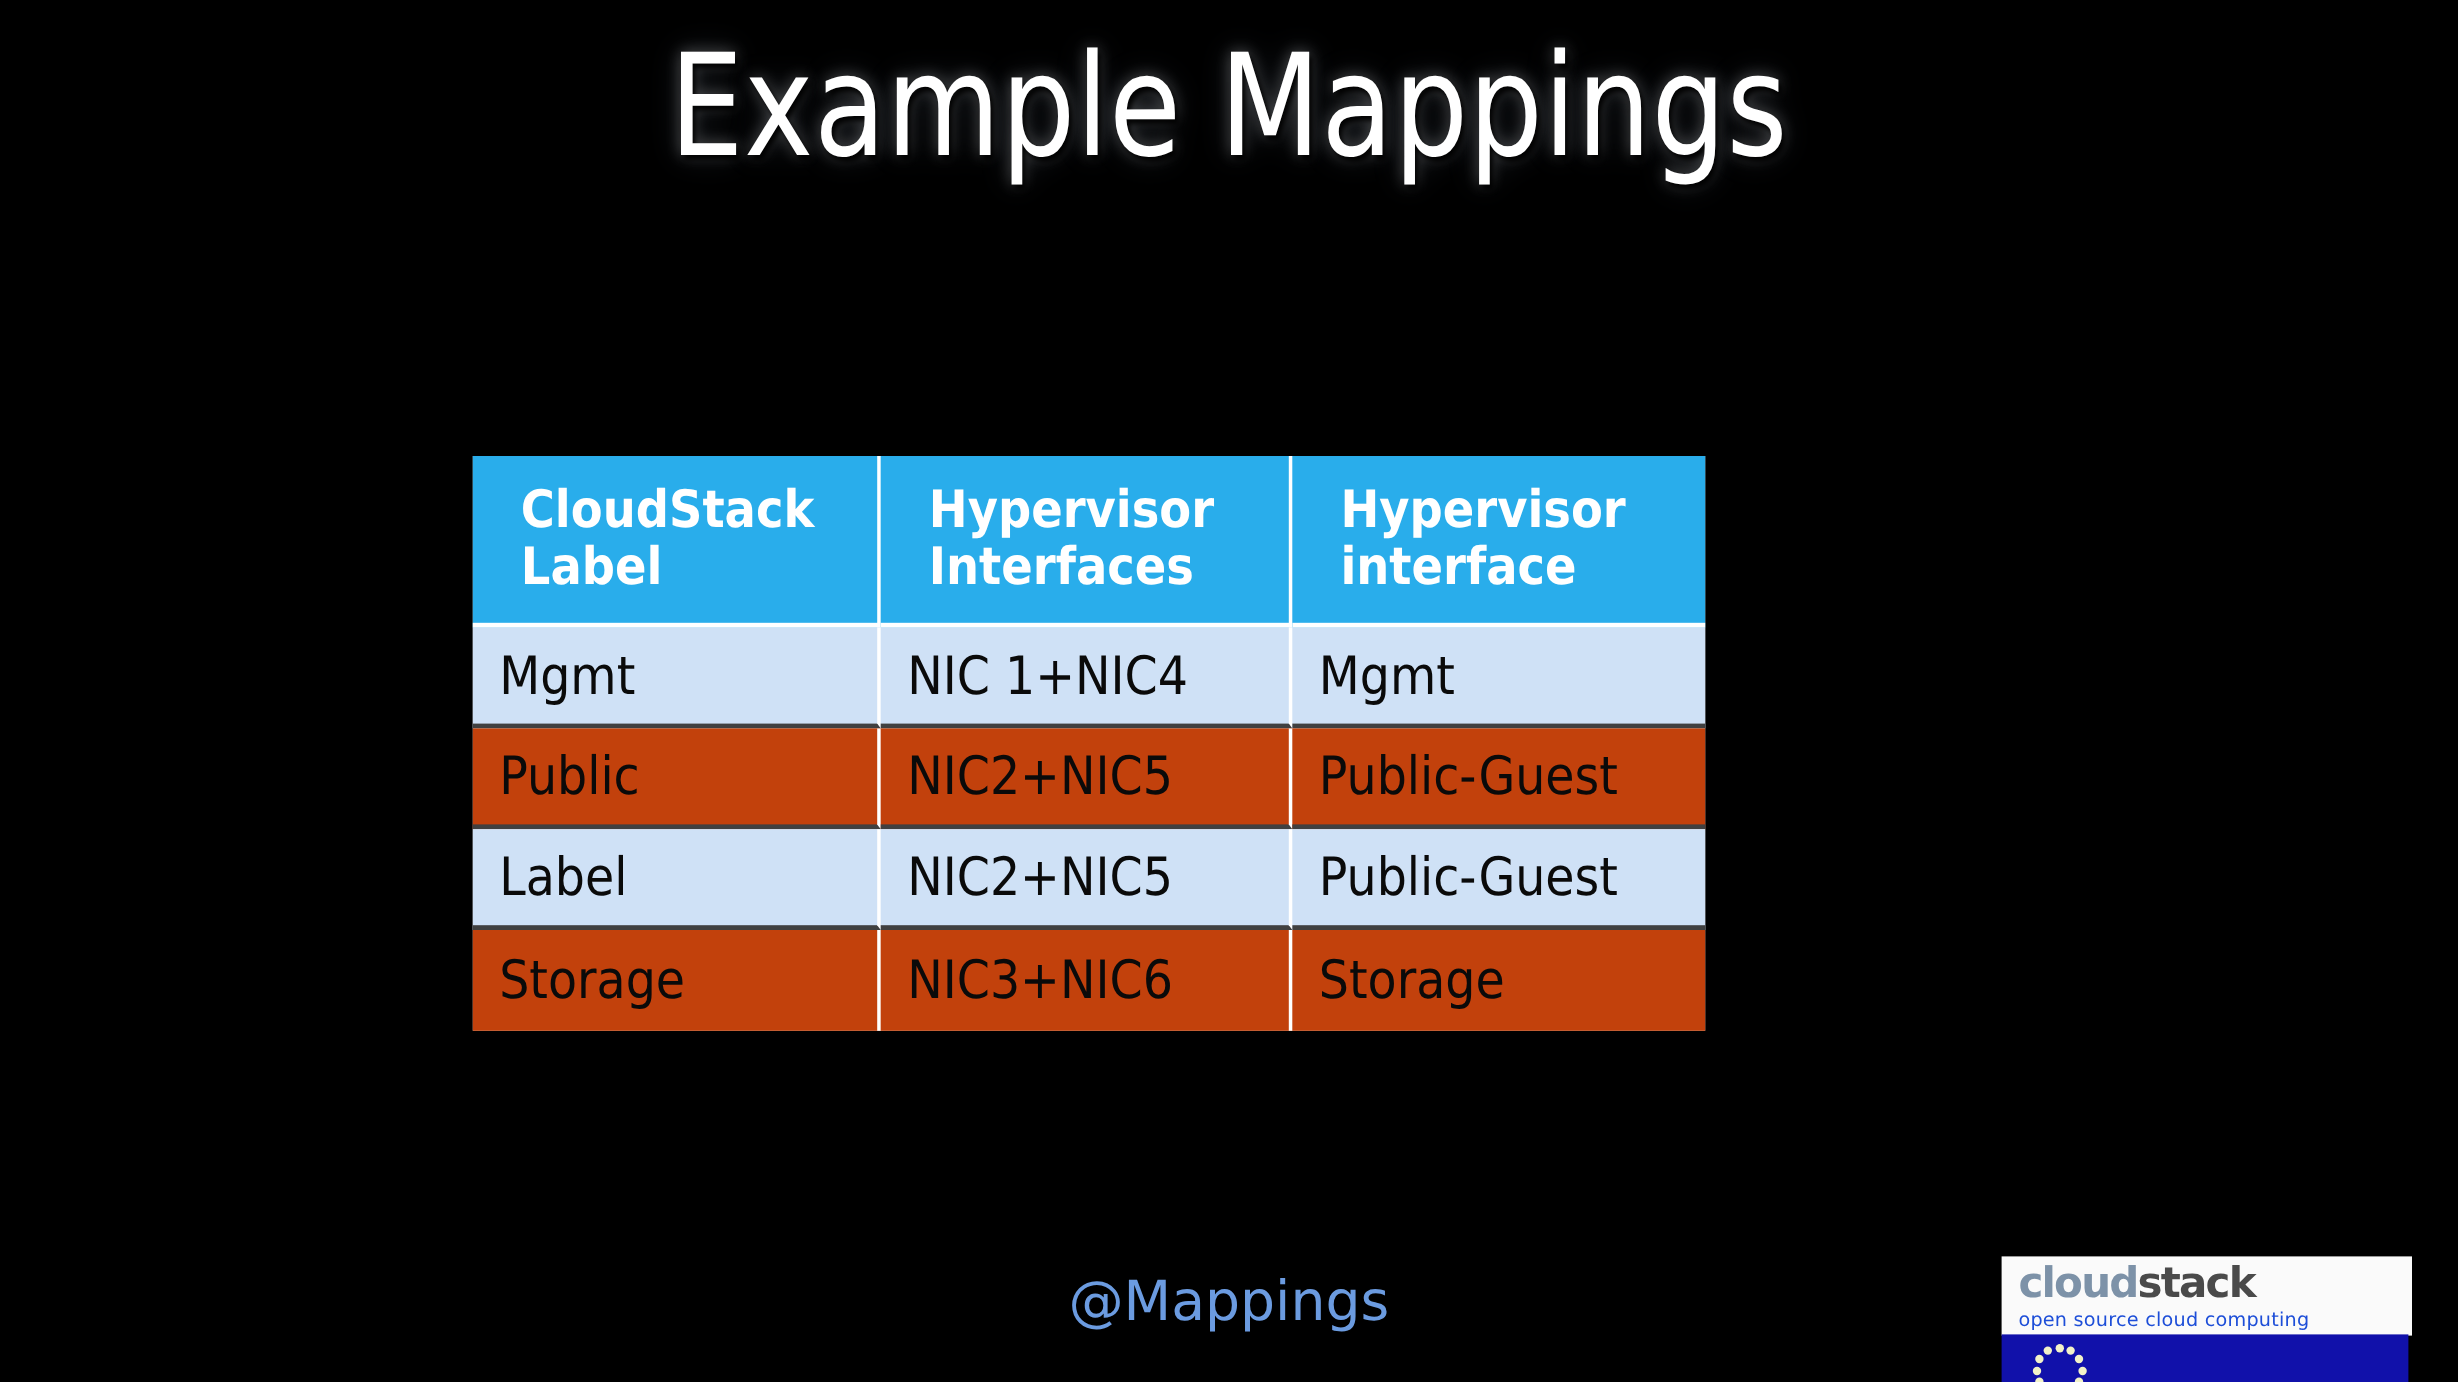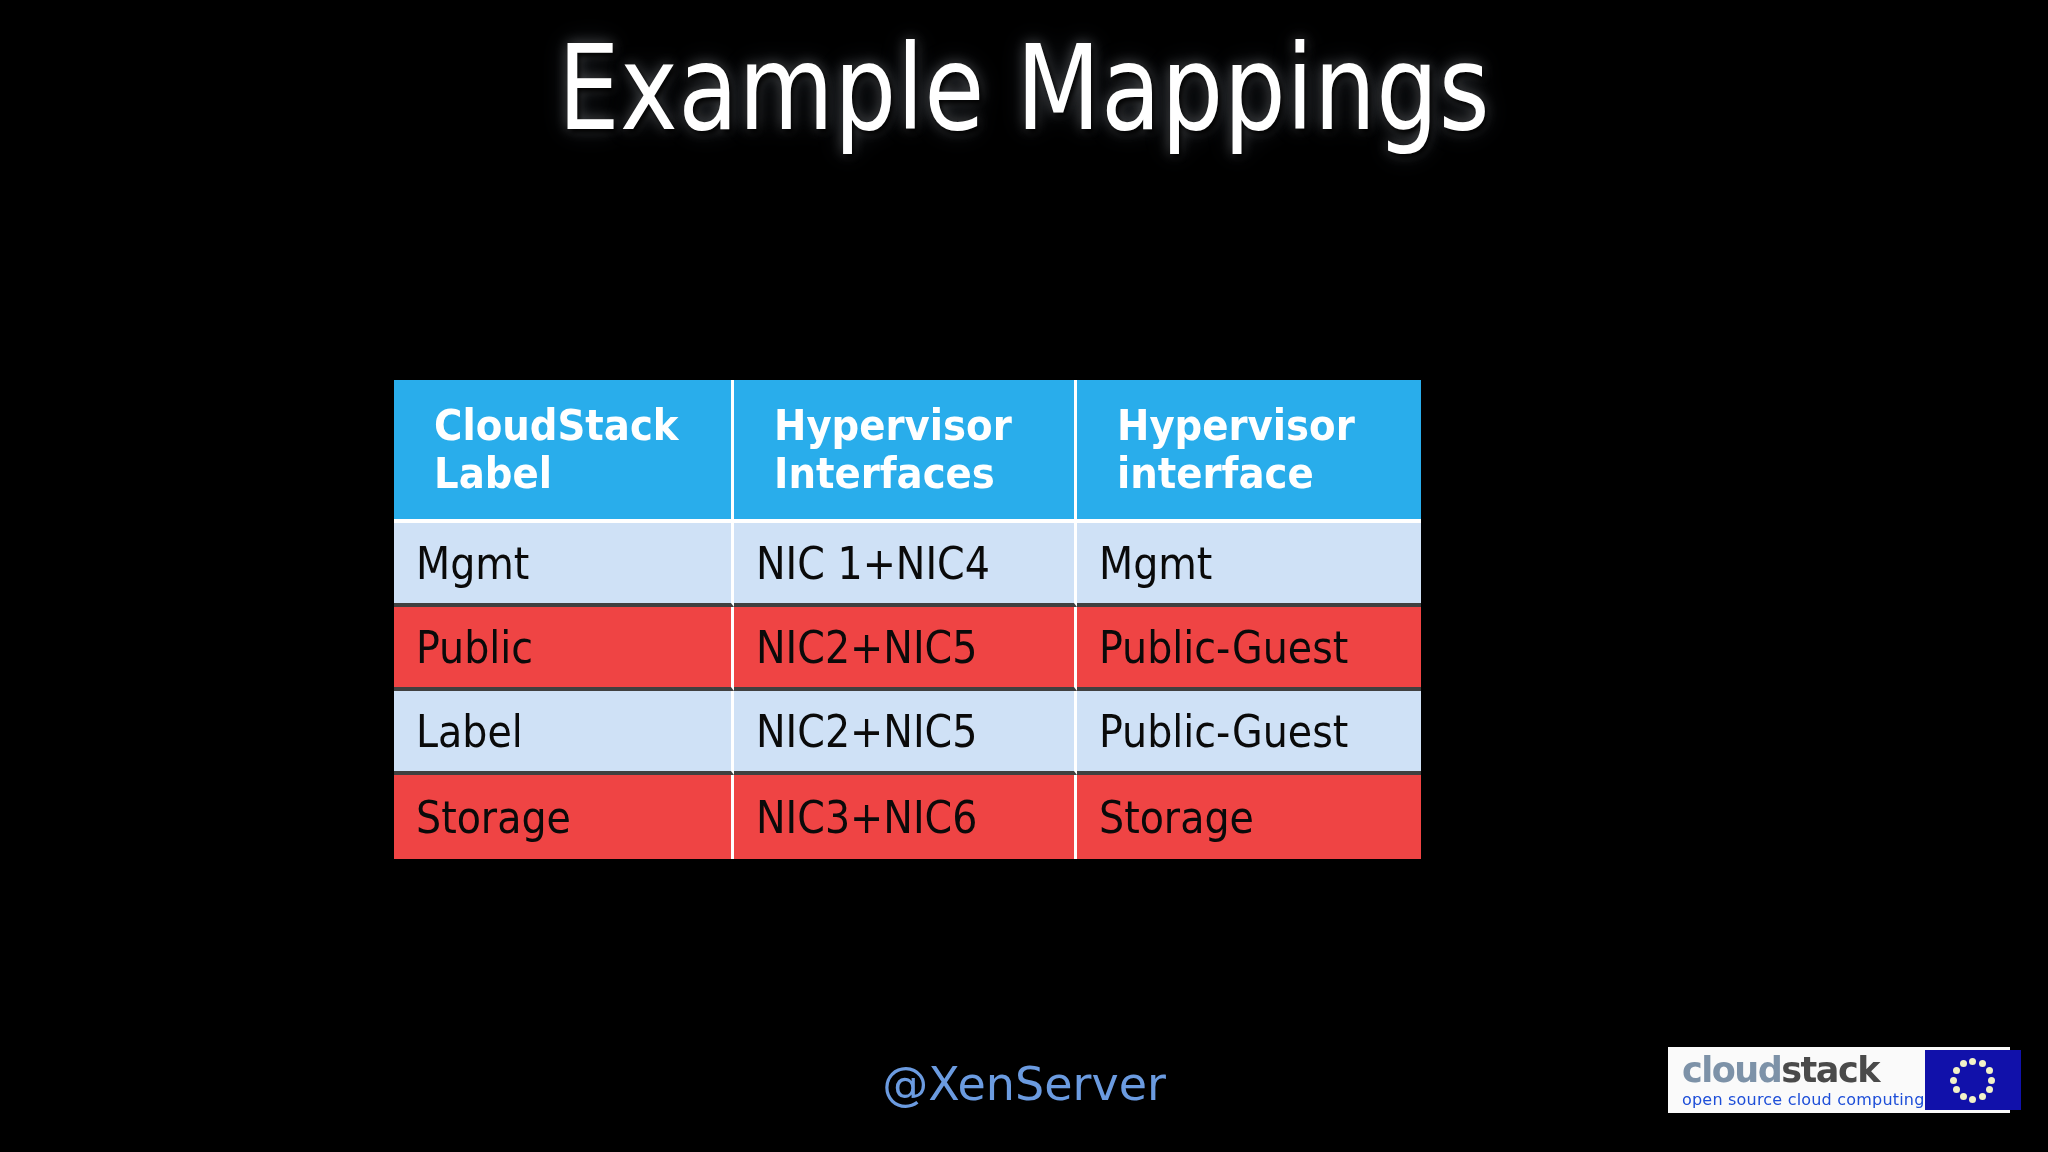--- a/index.html
+++ b/index.html
@@ -102,21 +102,21 @@
     vertical-align: middle;
     padding: 0 0 0 22px;
     height: 84px;
     border-right: 3px solid #ffffff;
     border-bottom: 4px solid #404040;
     letter-spacing: 0px;
     white-space: nowrap;
   }
   .mapping-table td:last-child { border-right: none; }
   .mapping-table tr.row-odd td  { background: #CFE1F6; }
-  .mapping-table tr.row-even td { background: #ef4444; }
+  .mapping-table tr.row-even td { background: #c2410c; }
   .mapping-table tr:last-child td { border-bottom: none; }
 
   
   .shapeblue-logo {
     position: absolute;
     left: 18px;
     top: 1012px;
     width: 400px;
     height: 138px;
   }
@@ -195,20 +195,21 @@
   
   .cloudstack-logo {
     position: absolute;
     left: 1668px;
     top: 1047px;
     width: 342px;
     height: 66px;
     background: #FAFAFA;
     display: flex;
     align-items: stretch;
+    flex-direction: column;
   }
   .cs-text {
     flex: 1 1 auto;
     position: relative;
     padding-left: 14px;
     padding-top: 6px;
   }
   .cs-wordmark {
     font-family: "DejaVu Sans", "Liberation Sans", sans-serif;
     font-size: 35px;
@@ -280,21 +281,21 @@
       </tr>
       <tr class="row-even">
         <td>Storage</td>
         <td>NIC3+NIC6</td>
         <td>Storage</td>
       </tr>
     </tbody>
   </table>
 
 
-  <div class="twitter-handle">@XenServer</div>
+  <div class="twitter-handle">@Mappings</div>
 
   <div class="cloudstack-logo">
     <div class="cs-text">
       <div class="cs-wordmark">
         <span class="cs-cloud">cloud</span><span class="cs-stack">stack</span>
       </div>
       <div class="cs-sub">open source cloud computing</div>
     </div>
     <div class="eu-flag">
         <span class="star" style="left: 44.5px; top: 7.5px;"></span>

